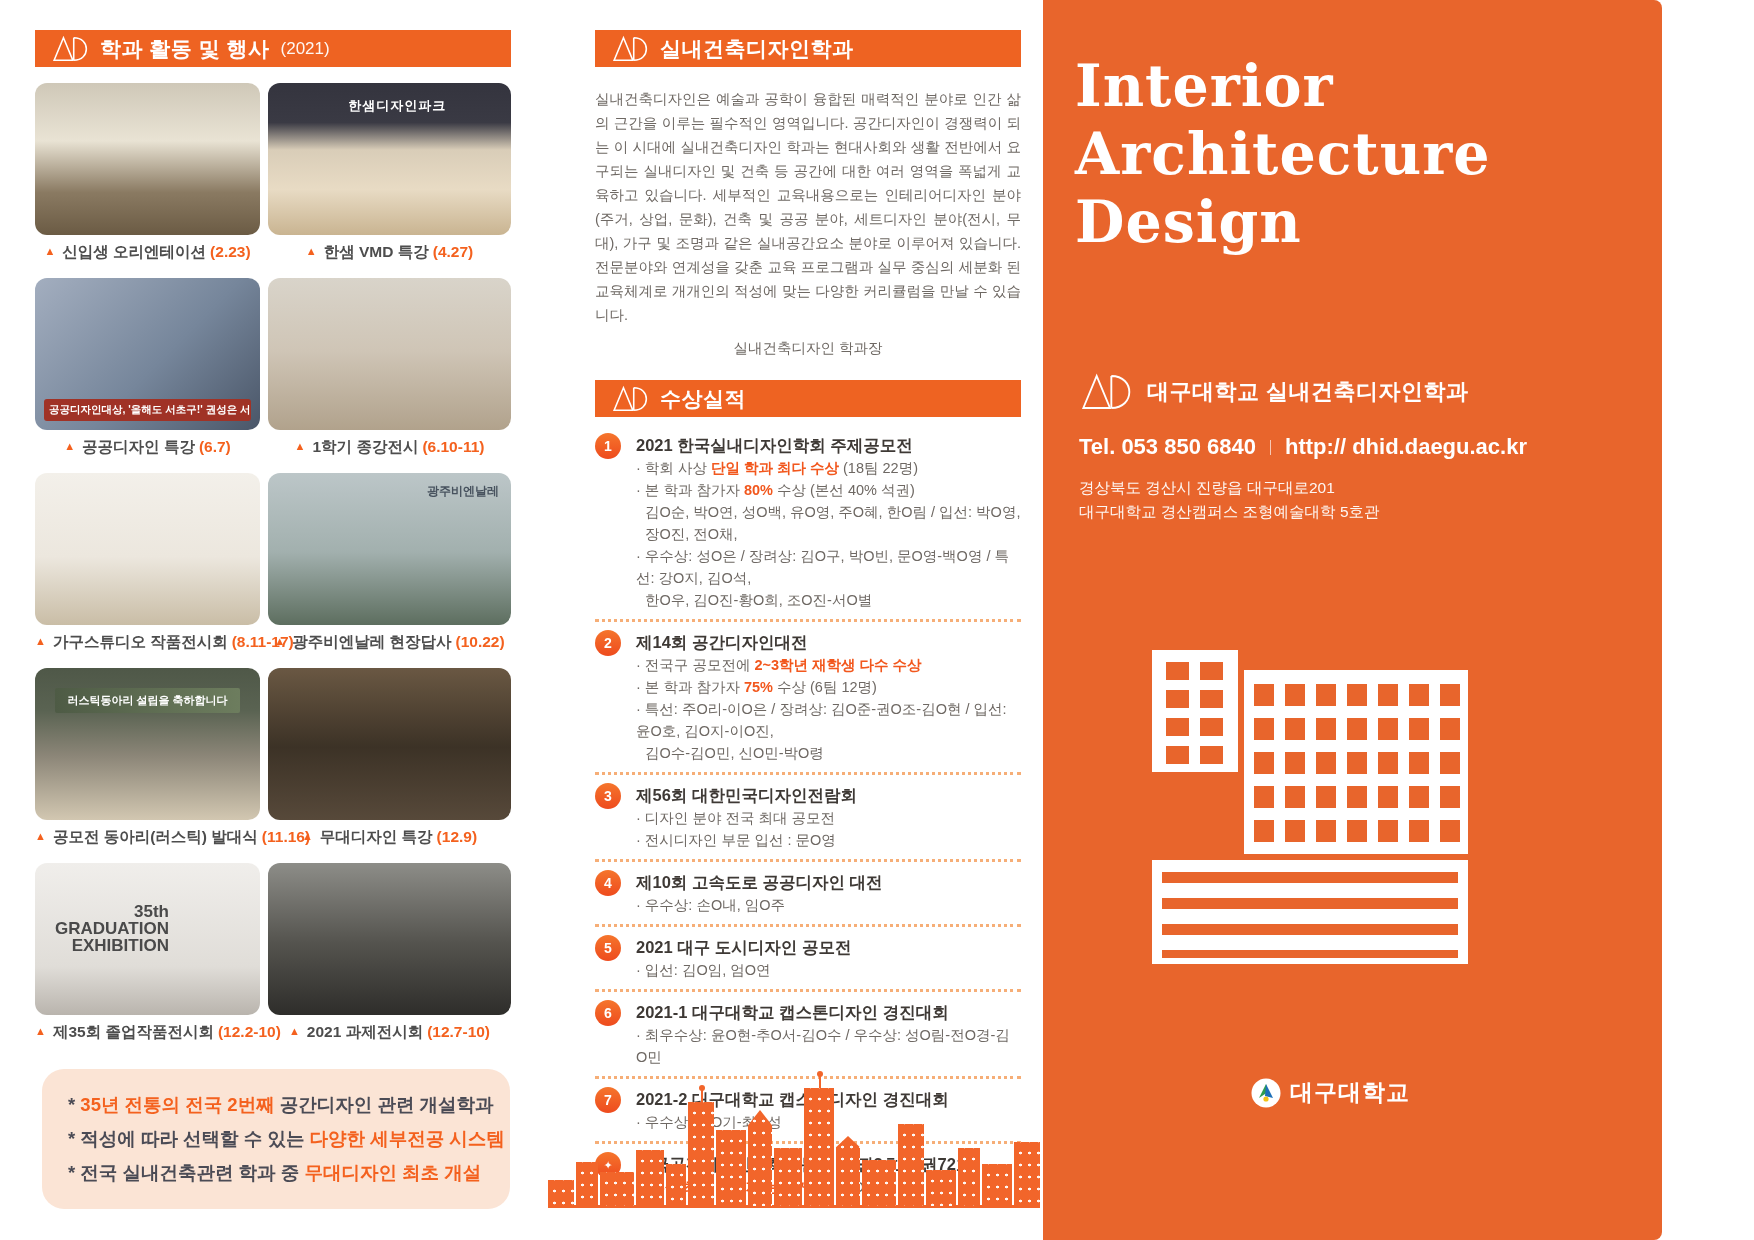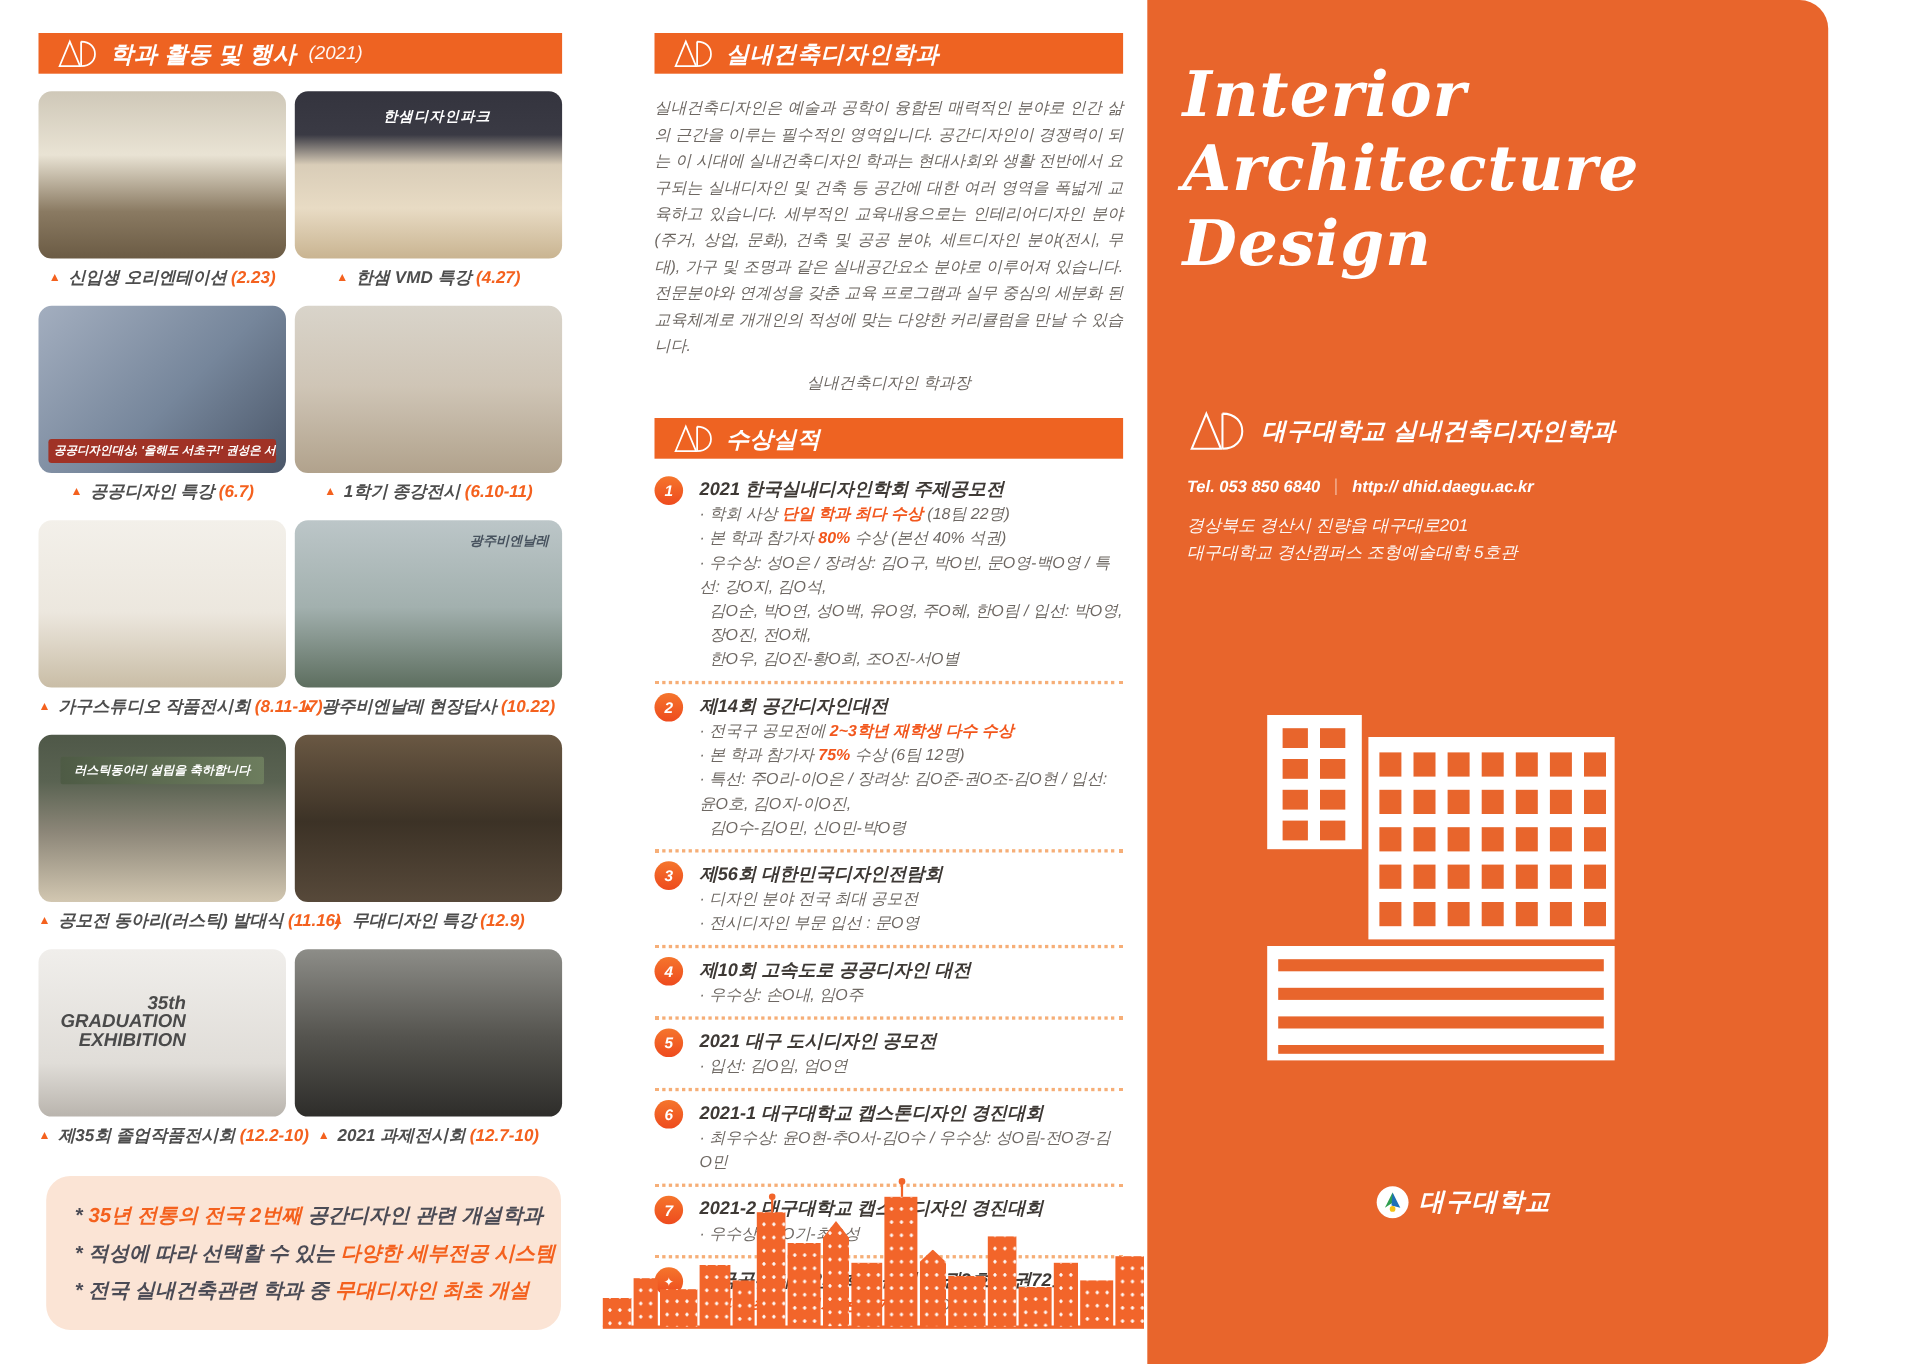--- a/index.html
+++ b/index.html
@@ -1,17 +1,17 @@
 <!DOCTYPE html>
 <html><head>
 <meta charset="utf-8">
 <style>
   html,body{margin:0;padding:0;background:#fff;}
   .page{position:relative;width:1662px;height:1240px;background:#fff;overflow:hidden;
-        font-family:"Liberation Sans","DejaVu Sans",sans-serif;border-radius:26px;font-style:italic;}
+        font-family:"Liberation Sans","DejaVu Sans",sans-serif;border-radius:8px;}
 
   
   .bar{height:37px;background:#EE6322;display:flex;align-items:center;gap:11px;
        padding:0 16px;color:#fff;box-sizing:border-box;}
   .bar .bar-title{font-size:21px;font-weight:800;letter-spacing:0.5px;}
   .bar .bar-sub{font-size:17px;font-weight:400;opacity:.95;}
   .logo-icon{flex:0 0 auto;display:block;}
 
   
   .col-left{position:absolute;left:35px;top:30px;width:476px;}
@@ -86,21 +86,21 @@
   .ground{position:absolute;bottom:-2px;left:0;width:100%;height:3px;background:#F2652A;}
 
   
   .panel{position:absolute;left:1043px;top:0;width:711px;height:1240px;background:#E8652C;}
   .panel-title{position:absolute;left:32px;top:52px;color:#fff;
                font-family:"DejaVu Serif","Liberation Serif",serif;font-weight:700;
                font-size:57px;line-height:68px;letter-spacing:1px;}
   .contact{position:absolute;left:36px;top:372px;color:#fff;}
   .contact-head{display:flex;align-items:center;gap:14px;}
   .contact-name{font-size:22px;font-weight:800;letter-spacing:0.5px;}
-  .tel-row{margin-top:22px;display:flex;align-items:center;gap:14px;font-size:15px;font-weight:600;}
+  .tel-row{margin-top:22px;display:flex;align-items:center;gap:14px;font-size:22px;font-weight:600;}
   .tel-div{width:1px;height:15px;background:rgba(255,255,255,.65);}
   .addr{margin-top:16px;font-size:15.5px;line-height:24px;font-weight:400;opacity:.95;}
   .building{position:absolute;left:105px;top:642px;}
   .footer{position:absolute;left:208px;bottom:132px;display:flex;align-items:center;gap:9px;color:#fff;}
   .footer-name{font-size:23px;font-weight:800;letter-spacing:1px;}
 </style>
 </head>
 <body>
 
 <div class="page">
@@ -200,22 +200,22 @@
       <span class="bar-title">수상실적</span>
     </div>
 
     <div class="awards">
         <div class="award">
           <div class="badge">1</div>
           <div>
             <div class="atitle">2021 한국실내디자인학회 주제공모전</div>
             <div class="aline"><span>· 학회 사상 </span><span class="em">단일 학과 최다 수상</span><span> (18팀 22명)</span></div>
             <div class="aline"><span>· 본 학과 참가자 </span><span class="em">80%</span><span> 수상 (본선 40% 석권)</span></div>
+            <div class="aline indent"><span>김O순, 박O연, 성O백, 유O영, 주O혜, 한O림 / 입선: 박O영, 장O진, 전O채,</span></div>
             <div class="aline"><span>· 우수상: 성O은 / 장려상: 김O구, 박O빈, 문O영-백O영 / 특선: 강O지, 김O석,</span></div>
-            <div class="aline indent"><span>김O순, 박O연, 성O백, 유O영, 주O혜, 한O림 / 입선: 박O영, 장O진, 전O채,</span></div>
             <div class="aline indent"><span>한O우, 김O진-황O희, 조O진-서O별</span></div>
           </div>
         </div>
         <div class="dots"></div>
         <div class="award">
           <div class="badge">2</div>
           <div>
             <div class="atitle">제14회 공간디자인대전</div>
             <div class="aline"><span>· 전국구 공모전에 </span><span class="em">2~3학년 재학생 다수 수상</span></div>
             <div class="aline"><span>· 본 학과 참가자 </span><span class="em">75%</span><span> 수상 (6팀 12명)</span></div>

